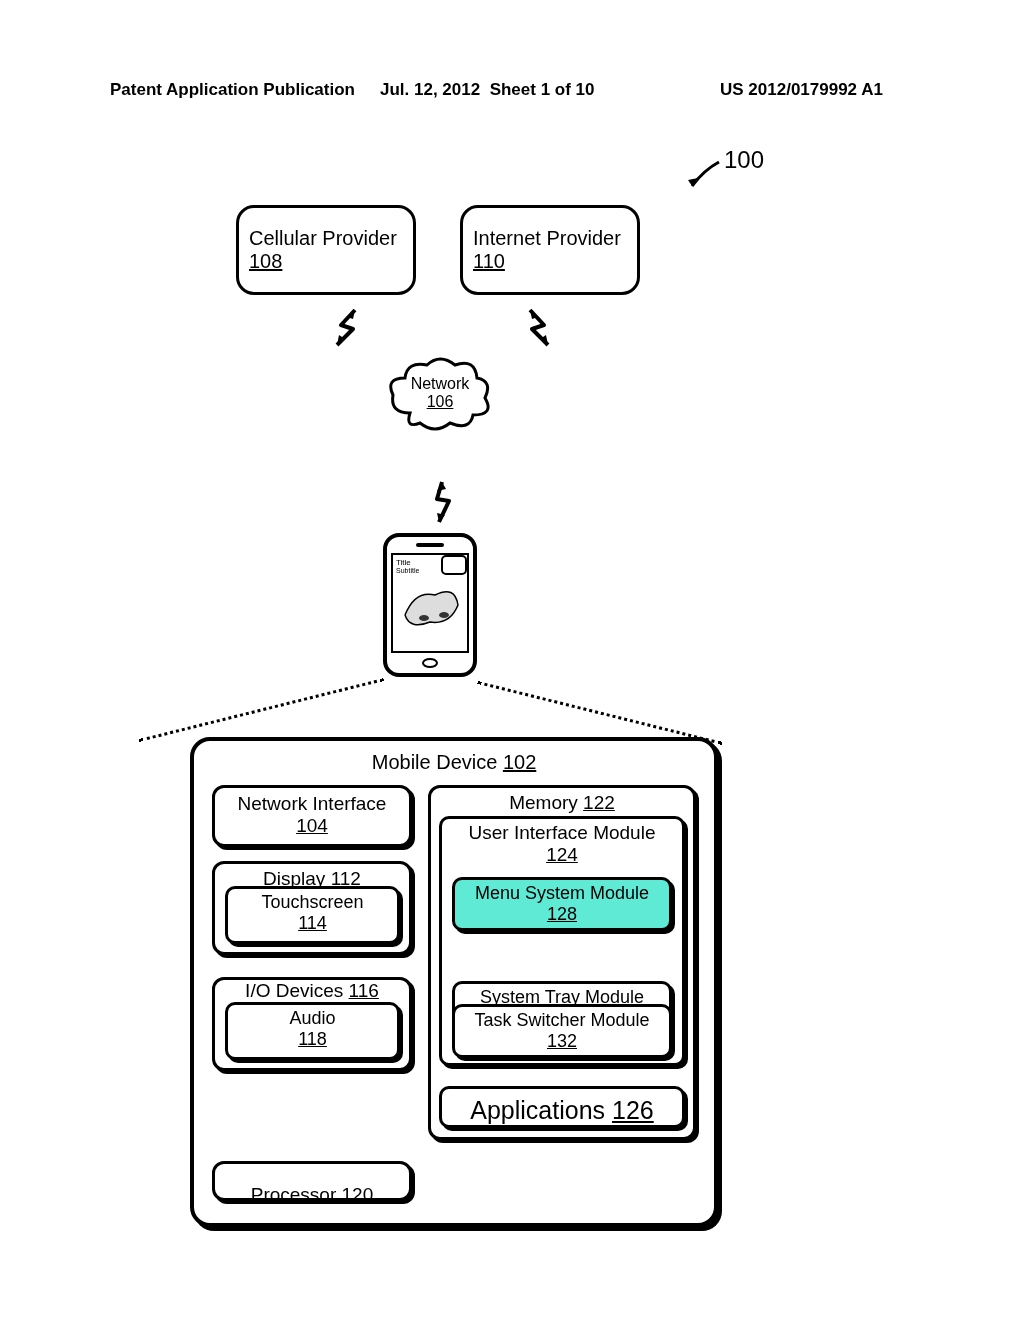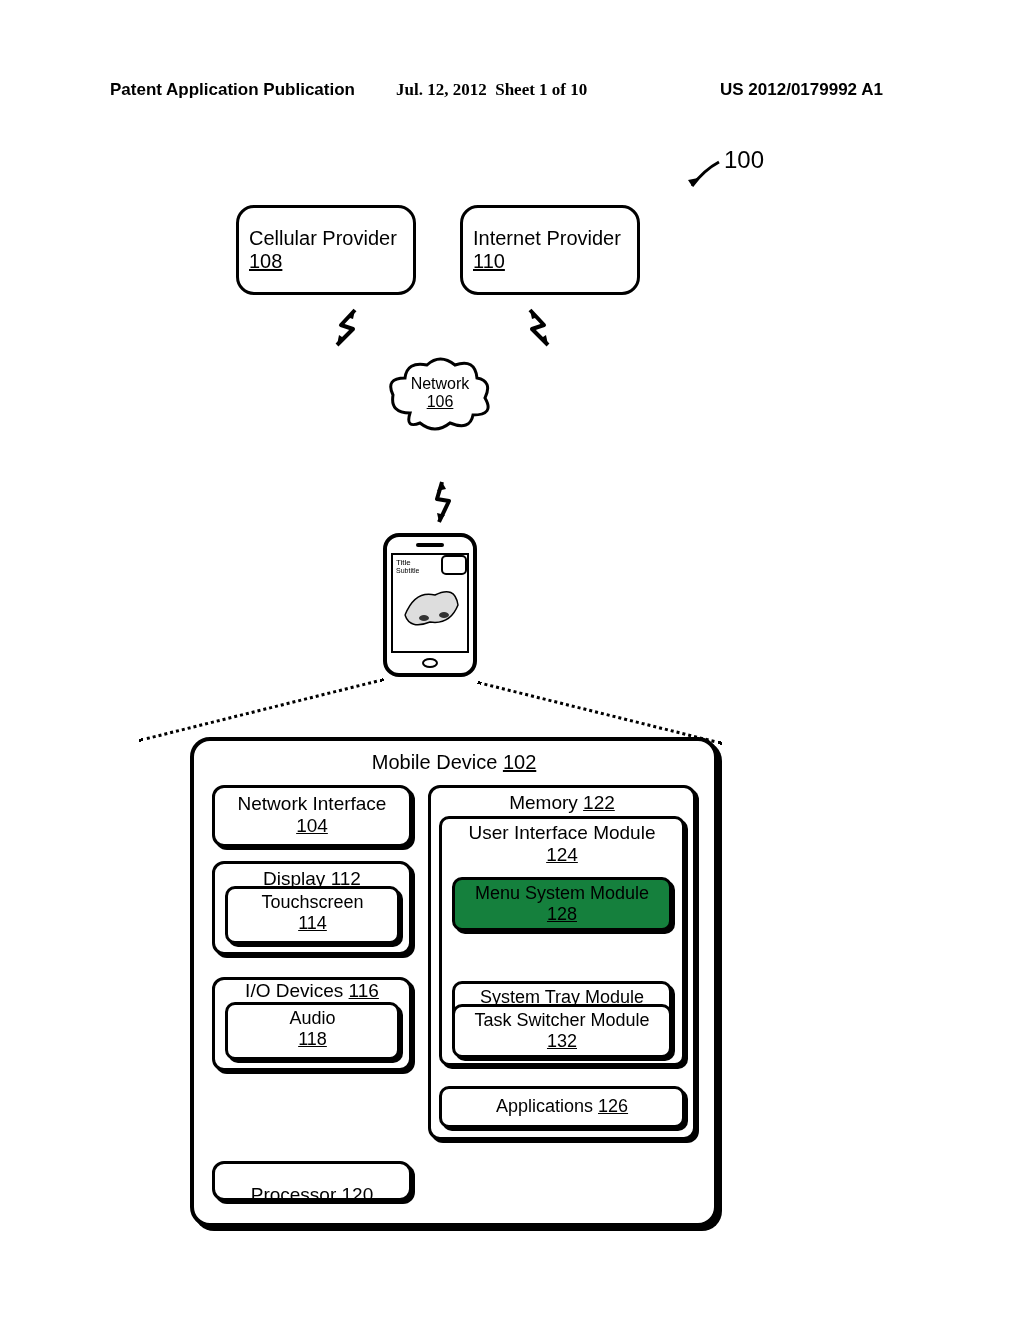--- a/index.html
+++ b/index.html
@@ -1,20 +1,20 @@
 <!DOCTYPE html>
 <html><head>
 <meta charset="utf-8">
 <style>
   * { box-sizing: border-box; margin: 0; padding: 0; }
   body { font-family: Arial, sans-serif; background: #fff; width: 1024px; height: 1320px; position: relative; }
   
   .header { position: absolute; top: 80px; left: 0; width: 100%; font-size: 17px; font-weight: bold; }
   .header-left { position: absolute; left: 110px; }
-  .header-mid { position: absolute; left: 396px; font-family: Liberation Serif, serif; }
+  .header-mid { position: absolute; left: 380px; }
   .header-right { position: absolute; left: 720px; }
   
   .diagram { position: absolute; top: 135px; left: 0; width: 1024px; height: 1100px; }
   
   .lead-100 { position: absolute; top: 15px; right: 260px; }
   .lead-100 svg { display: block; }
   .lead-100-text { font-size: 24px; font-weight: 500; }
   
   .box { border: 3px solid #000; border-radius: 18px; background: #fff; text-align: left; font-size: 20px; padding: 10px; position: absolute; }
   
@@ -42,24 +42,24 @@
   .net-if { top: 44px; left: 18px; width: 200px; height: 62px; padding-top: 5px; }
   .display { top: 120px; left: 18px; width: 200px; height: 94px; padding-top: 4px; }
   .touchscreen { position: absolute; bottom: 8px; left: 10px; width: 175px; height: 58px; border: 3px solid #000; border-radius: 10px; font-size: 18px; box-shadow: 3px 3px 0 #000; background: #fff; padding-top: 3px; }
   .io { top: 236px; left: 18px; width: 200px; height: 94px; }
   .audio { position: absolute; bottom: 8px; left: 10px; width: 175px; height: 58px; border: 3px solid #000; border-radius: 10px; font-size: 18px; box-shadow: 3px 3px 0 #000; background: #fff; padding-top: 3px; }
   .processor { top: 420px; left: 18px; width: 200px; height: 40px; padding-top: 20px; box-shadow: 3px 3px 0 #000; }
   
   .memory { top: 44px; right: 18px; width: 268px; height: 355px; }
   .memory-title { font-size: 19px; padding-top: 4px; }
   .uim { position: absolute; top: 28px; left: 8px; width: 246px; height: 250px; border: 3px solid #000; border-radius: 10px; box-shadow: 3px 3px 0 #000; background: #fff; padding-top: 3px; font-size: 19px; }
-  .msm { position: absolute; top: 58px; left: 10px; width: 220px; height: 54px; border: 3px solid #000; border-radius: 10px; box-shadow: 3px 3px 0 #000; background: #15803d; font-size: 18px; padding-top: 3px; }
+  .msm { position: absolute; top: 58px; left: 10px; width: 220px; height: 54px; border: 3px solid #000; border-radius: 10px; box-shadow: 3px 3px 0 #000; background: #5eead4; font-size: 18px; padding-top: 3px; }
   .stm { position: absolute; top: 122px; left: 10px; width: 220px; height: 54px; border: 3px solid #000; border-radius: 10px; box-shadow: 3px 3px 0 #000; background: #fff; font-size: 18px; padding-top: 3px; margin-top: 40px; }
   .tsm { position: absolute; top: 185px; left: 10px; width: 220px; height: 54px; border: 3px solid #000; border-radius: 10px; box-shadow: 3px 3px 0 #000; background: #fff; font-size: 18px; padding-top: 3px; }
-  .apps { position: absolute; top: 298px; left: 8px; width: 246px; height: 42px; border: 3px solid #000; border-radius: 10px; box-shadow: 3px 3px 0 #000; background: #fff; font-size: 18px; padding-top: 7px; }
+  .apps { position: absolute; top: 298px; left: 8px; width: 246px; height: 42px; border: 3px solid #000; border-radius: 10px; box-shadow: 3px 3px 0 #000; background: #fff; font-size: 25px; padding-top: 7px; }
   
   .dotted-line { position: absolute; border-top: 3px dotted #000; transform-origin: 0 0; }
   .dl1 { top: 546px; left: 384px; width: 252px; transform: rotate(166deg); }
   .dl2 { top: 546px; left: 478px; width: 252px; transform: rotate(14deg); }
   
   .fig-label { position: absolute; top: 1108px; left: 0; width: 100%; text-align: center; font-size: 40px; font-style: italic; font-family: 'Brush Script MT', cursive; font-weight: bold; }
 </style>
 </head>
 <body>
 

